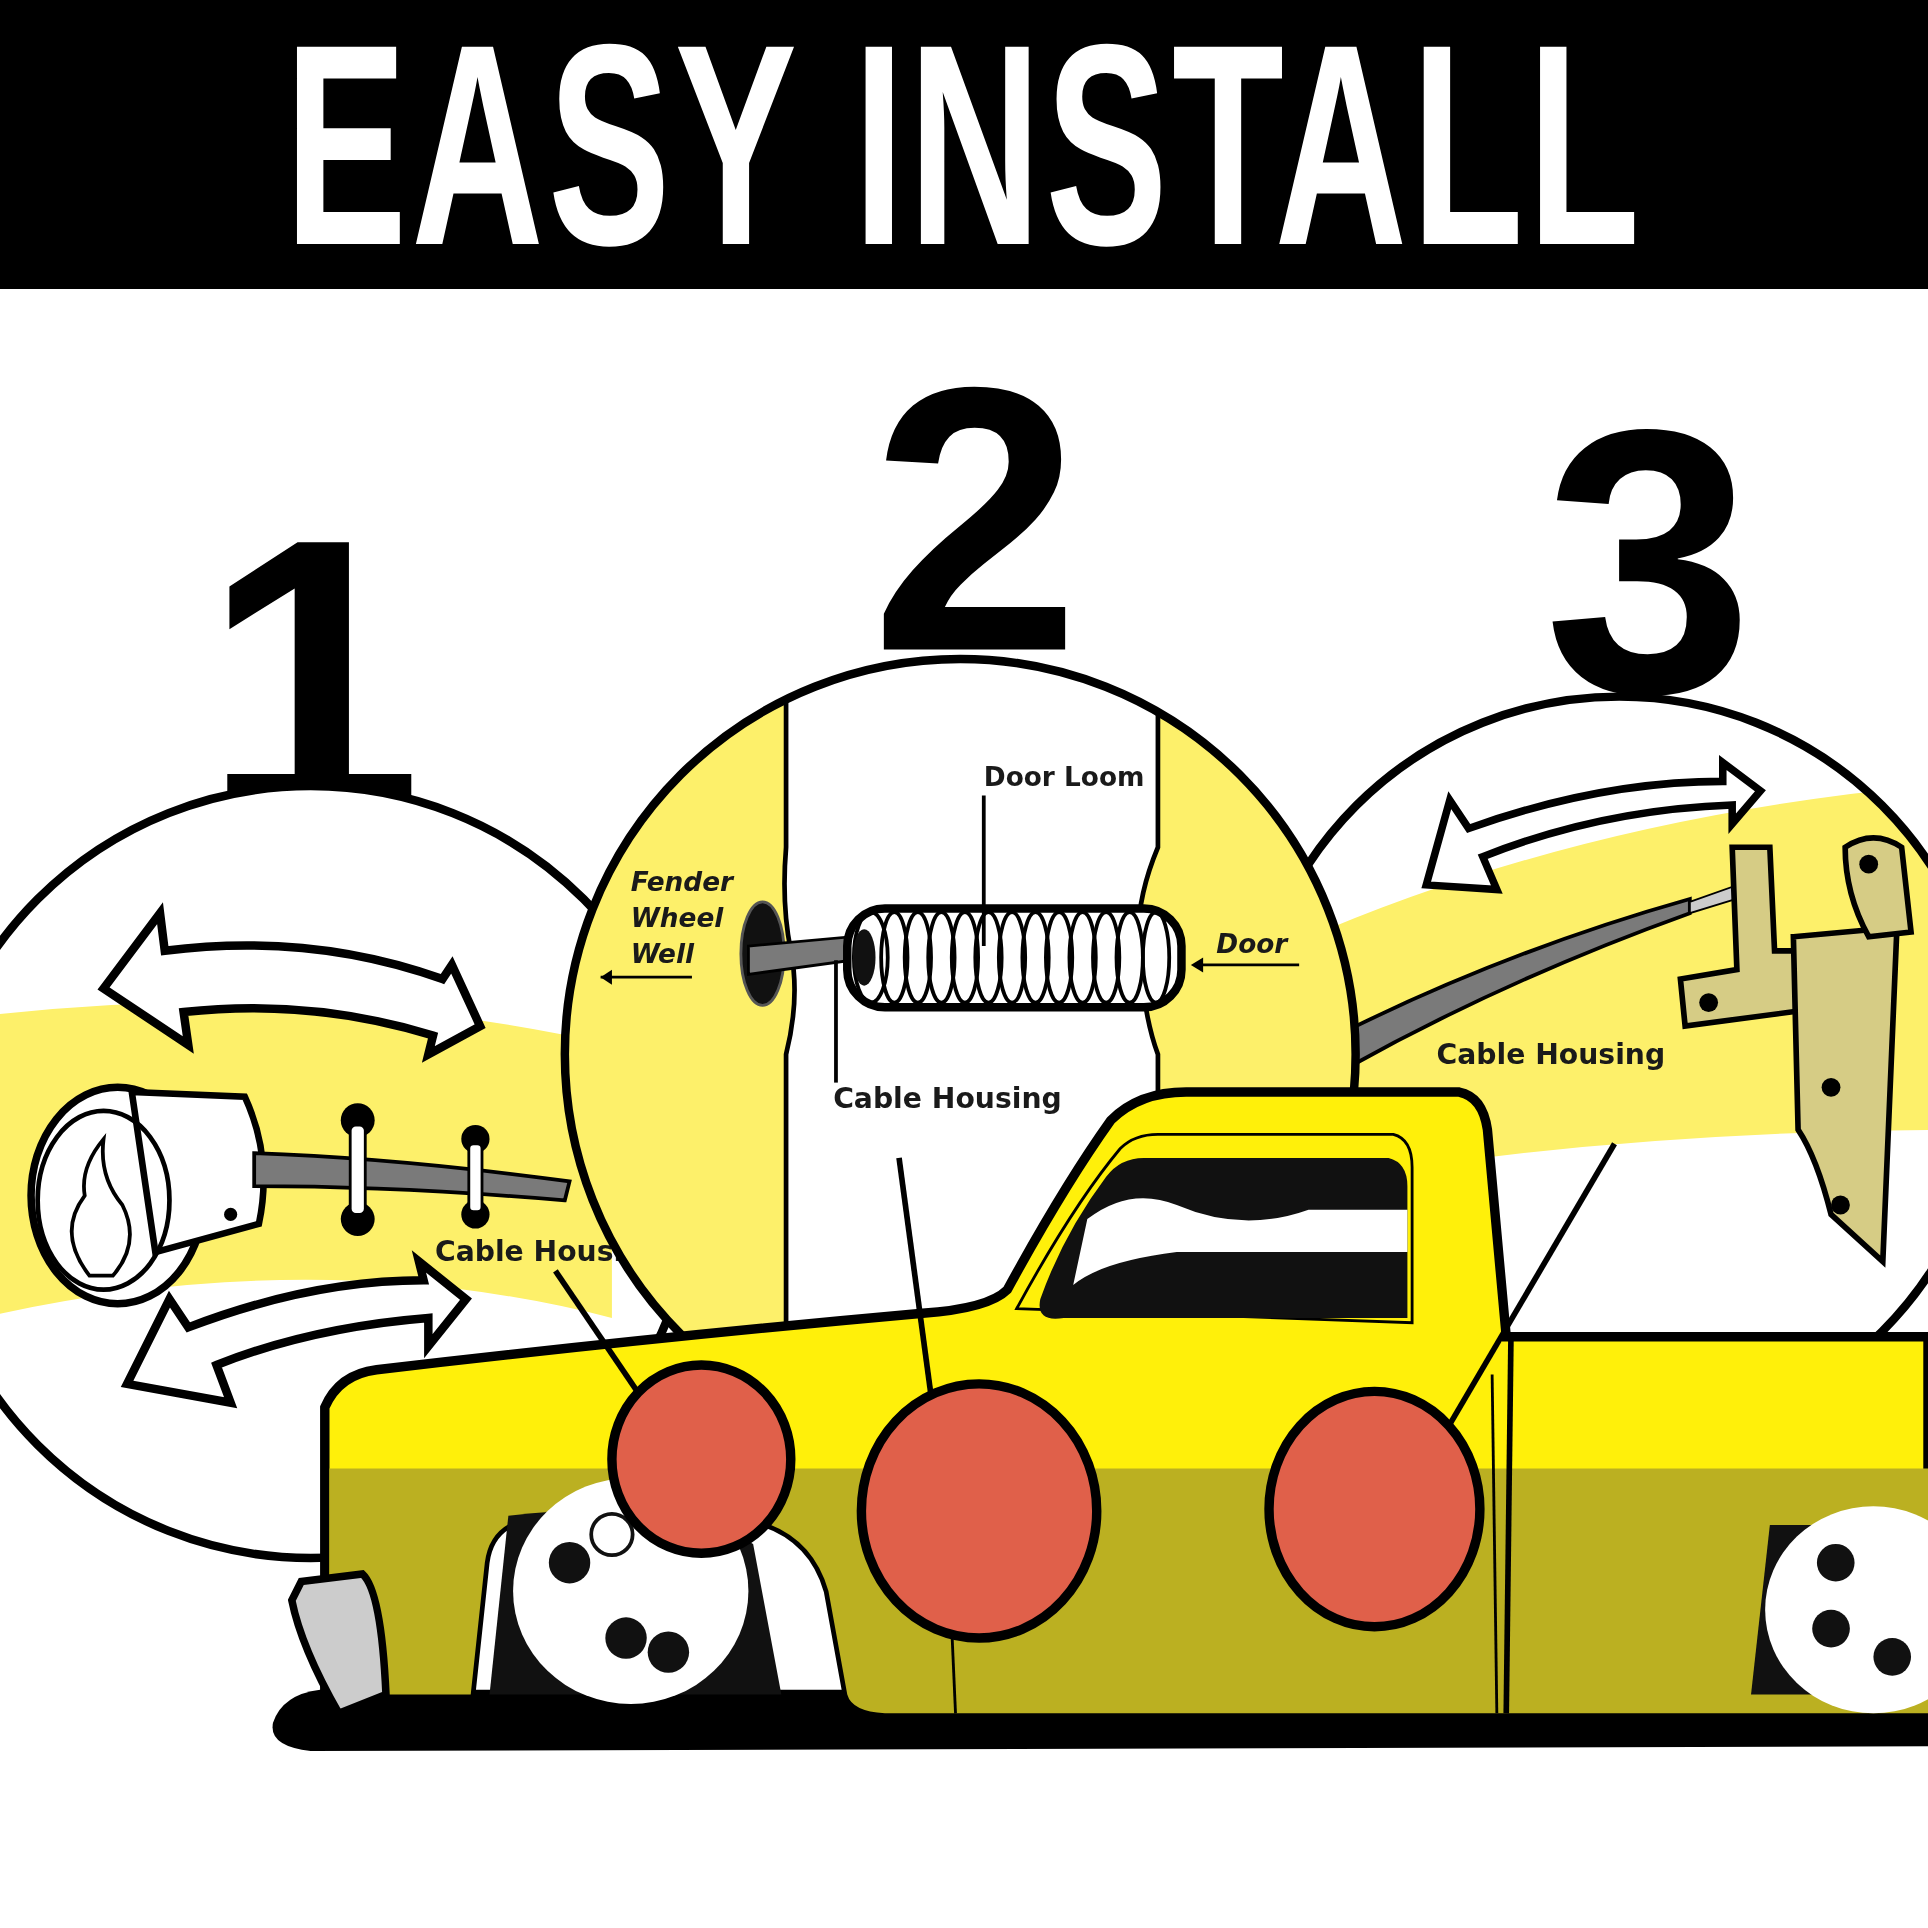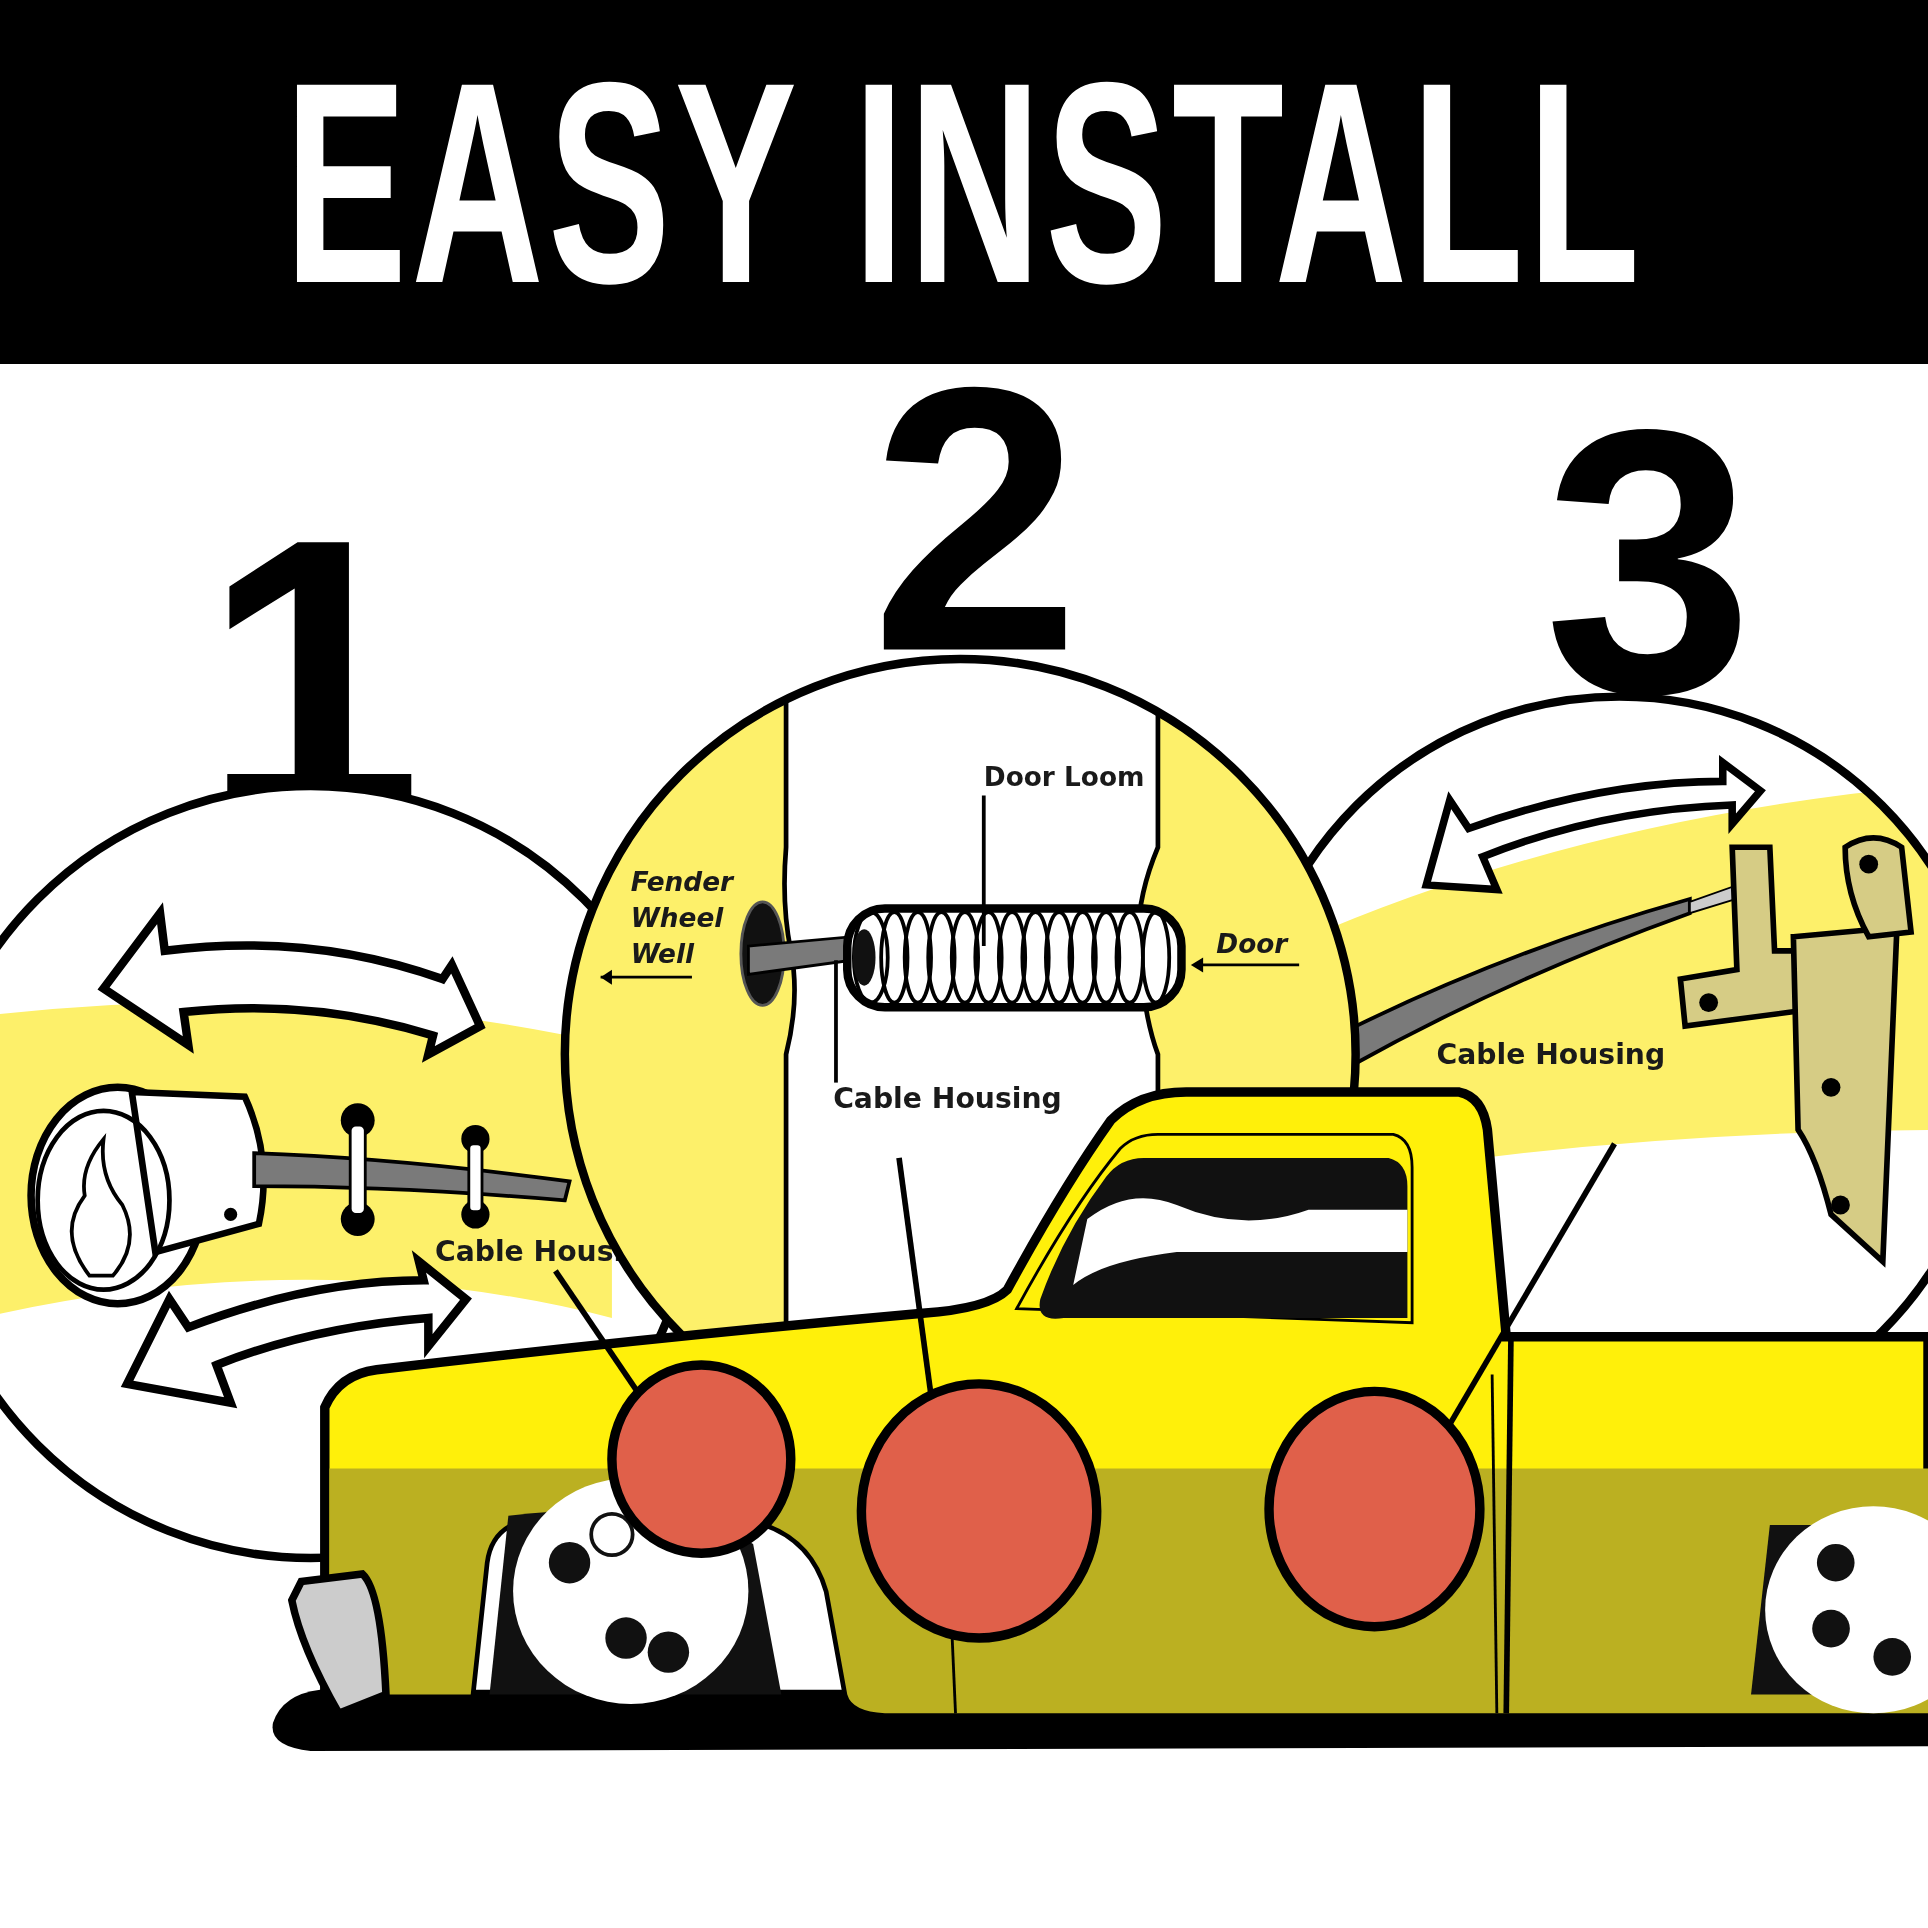--- a/index.html
+++ b/index.html
@@ -1,17 +1,17 @@
 <!DOCTYPE html>
 <html style="font-size:15px"><head>
 <meta charset="utf-8">
 <style>
   html,body{margin:0;padding:0;background:#fff;}
   body{width:1928px;height:1928px;position:relative;overflow:hidden;font-family:"Liberation Sans",sans-serif;}
-  .banner{position:absolute;left:0;top:0;width:1928px;height:364px;background:#000;display:flex;align-items:center;justify-content:center;}
+  .banner{position:absolute;left:0;top:0;width:1928px;height:289px;background:#000;display:flex;align-items:center;justify-content:center;}
   .banner-title{color:#fff;font-family:"Liberation Sans",sans-serif;font-weight:bold;font-size:235px;letter-spacing:5.6px;transform:scaleX(0.78) scaleY(1.22);white-space:nowrap;line-height:1;}
   svg.art{position:absolute;left:0;top:289px;}
   .lbl{font-family:"DejaVu Sans",sans-serif;font-weight:bold;fill:#1a1a1a;}
   .step{font-family:"Liberation Sans",sans-serif;font-weight:bold;fill:#000;}
 </style>
 </head>
 <body>
 
 <div class="banner">
   <span class="banner-title">EASY INSTALL</span>

